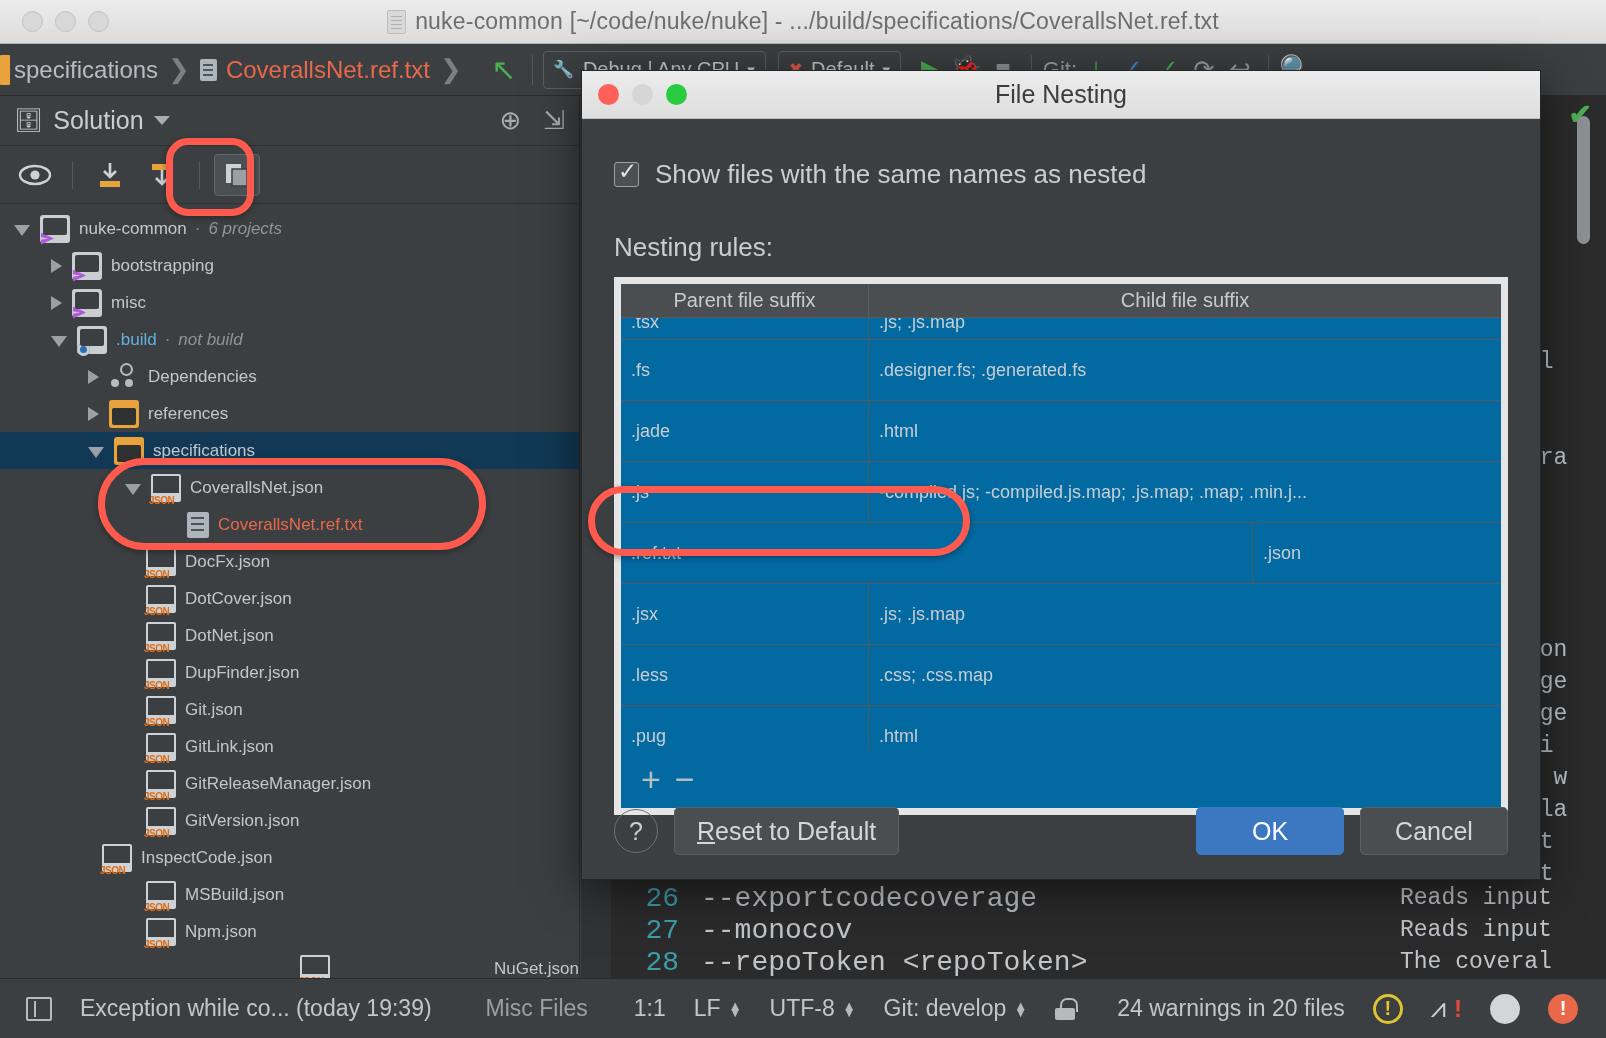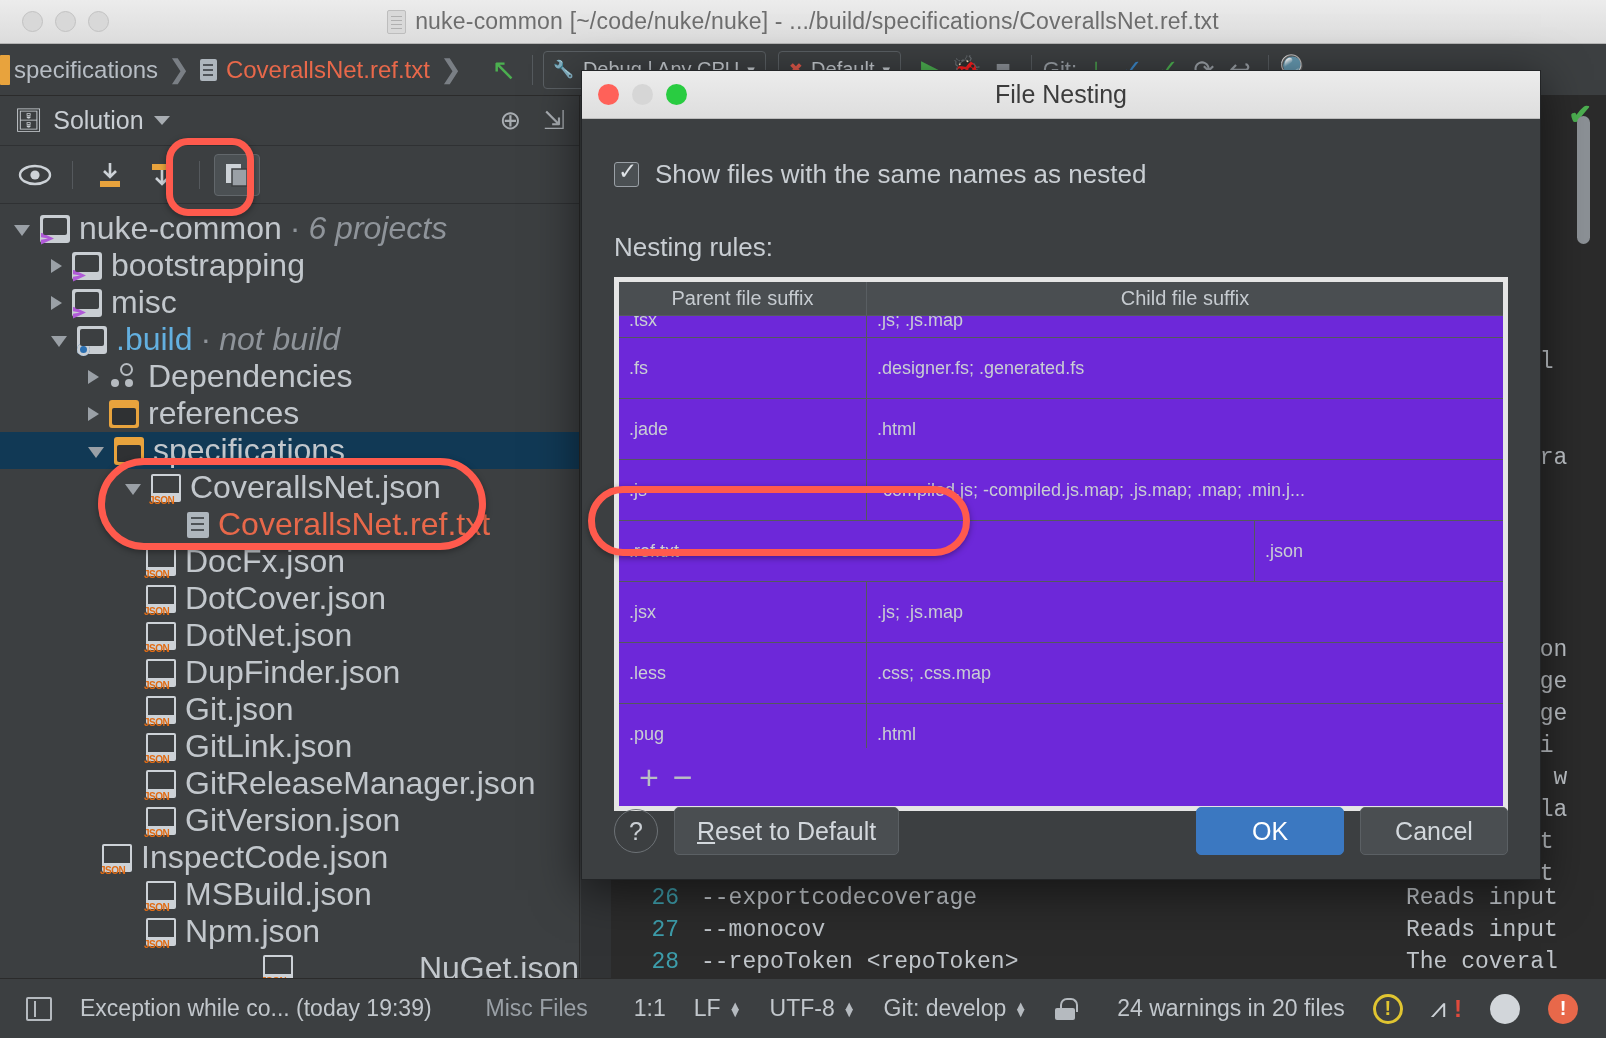--- a/index.html
+++ b/index.html
@@ -91,21 +91,21 @@
     border-bottom: 1px solid #2f3133;
   }
   .tool-ico {
     width: 46px; height: 42px; display: flex; align-items: center; justify-content: center;
   }
   .tool-sep { width: 1px; height: 28px; background: #55595d; margin: 0 8px; }
   .tool-ico.active {
     background: #4b5053; border: 1px solid #62676b; border-radius: 4px;
   }
 
-  .tree { padding-top: 6px; font-size: 32px; color: #c2c7cc; }
+  .tree { padding-top: 6px; font-size: 17px; color: #c2c7cc; }
   .trow {
     height: 37px; display: flex; align-items: center; white-space: nowrap;
     padding-left: 14px;
   }
   .trow.sel { background: #113955; }
   .tw { width: 0; height: 0; flex: none; margin-right: 10px; }
   .tw.closed { border-left: 11px solid #9aa0a6; border-top: 7px solid transparent; border-bottom: 7px solid transparent; }
   .tw.open { border-top: 11px solid #9aa0a6; border-left: 8px solid transparent; border-right: 8px solid transparent; margin-top: 4px;}
   .tw.none { width: 11px; margin-right: 10px; }
   .ico { width: 30px; height: 28px; flex: none; margin-right: 9px; position: relative; }
@@ -162,25 +162,25 @@
   .dot-sep { color:#8f949a; padding: 0 8px; }
 
   
   .editor {
     position: absolute; left: 581px; top: 96px; right: 0; bottom: 60px;
     background: #2b2b2b; overflow: hidden;
   }
   .ed-gutter-strip {
     position:absolute; left:0; top:0; width:30px; height:100%; background:#313335;
   }
-  .ed-row { display:flex; height: 32px; align-items:center; font-family:"Liberation Mono", monospace; font-size: 23px; }
+  .ed-row { display:flex; height: 32px; align-items:center; font-family:"Liberation Mono", monospace; font-size: 28px; }
   .ed-num { width: 120px; text-align: right; padding-right: 22px; color: #3d9dab; }
   .ed-txt { color: #c0c5ca; white-space: pre; }
   .ed-right-col {
-    position:absolute; right: 0; top: 0; width: 200px; height: 100%;
+    position:absolute; right: 6px; top: 0; width: 200px; height: 100%;
     font-family:"Liberation Mono", monospace; font-size: 23px; color:#c0c5ca;
   }
   .ed-right-col div { height: 32px; line-height: 32px; white-space: pre; }
   .ed-scroll {
     position:absolute; right: 16px; top: 20px; width: 13px; height: 128px;
     background:#8c9196; border-radius: 7px;
   }
   .ed-check {
     position:absolute; right: 14px; top: 2px; color:#4caf50; font-size: 28px; font-weight:bold;
   }
@@ -212,21 +212,21 @@
     width: 25px; height: 25px; border: 1px solid #9aa0a6; border-radius: 3px;
     background: #4b5053; position: relative; flex: none;
   }
   .chkbox::after {
     content: "✓"; position: absolute; left: 3px; top: -5px;
     color: #dfe3e7; font-size: 23px;
   }
   .chk-label { font-size: 26px; color: #c9ced3; }
   .nest-label { font-size: 26px; color: #c9ced3; margin-bottom: 14px; }
 
-  .tbl { border: 5px solid #e5e5e5; background: #6d28d9; }
+  .tbl { border: 7px solid #e5e5e5; background: #0369a1; }
   .tbl-head { display: flex; height: 34px; background: #4a4e51; border-bottom: 1px solid #555a5e; }
   .th {
     font-size: 20px; color: #c6cbd0; display: flex; align-items: center;
     justify-content: center; border-right: 1px solid #595e62;
   }
   .th:last-child { border-right: none; }
   .col-a { width: 248px; flex: none; }
   .col-b { flex: 1; }
   .tbl-rows { height: 432px; overflow: hidden; }
   .tr { display: flex; height: 61px; border-bottom: 1px solid #54595d; }

